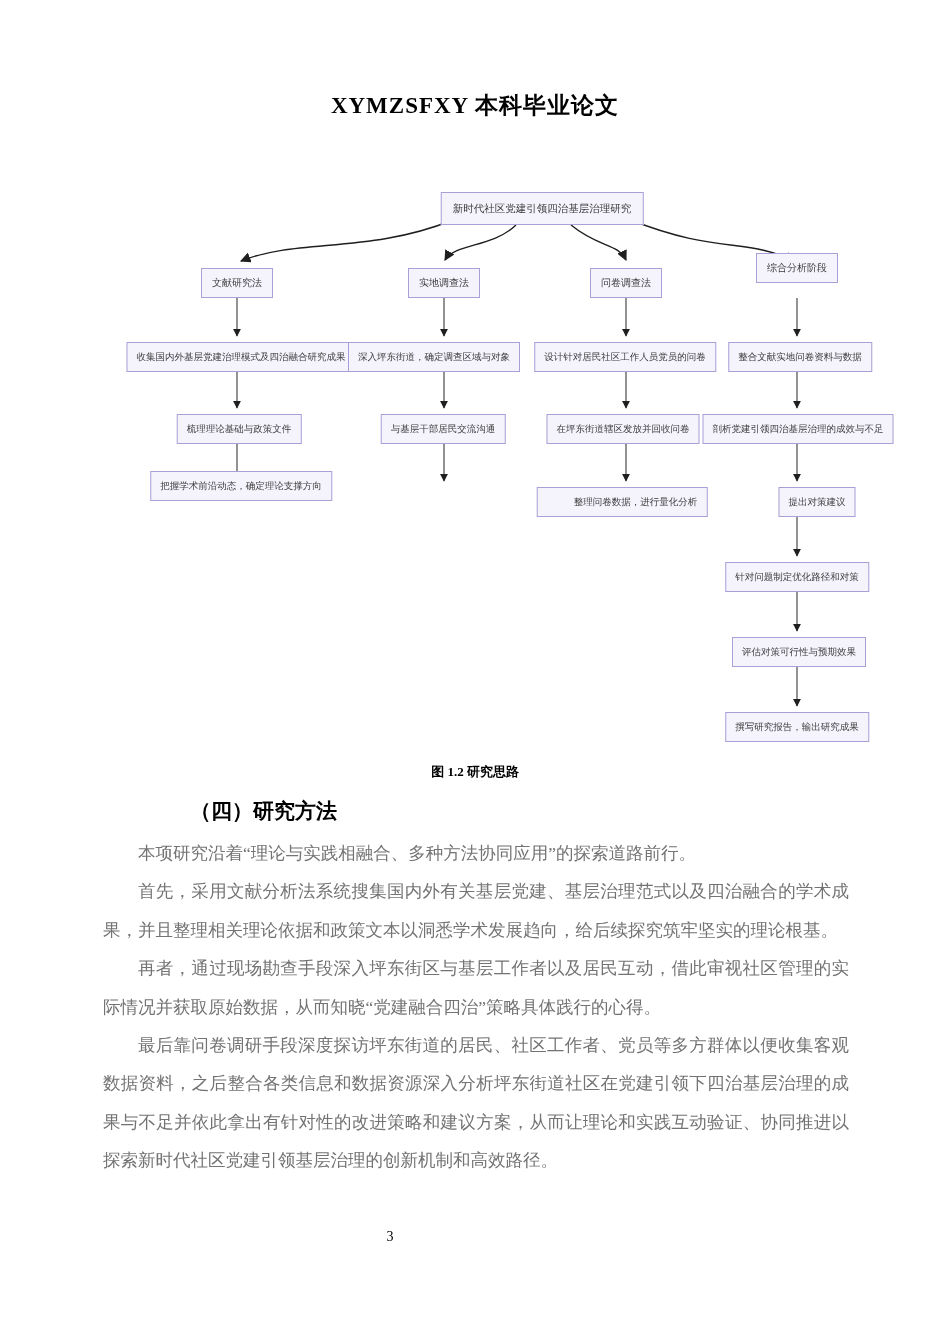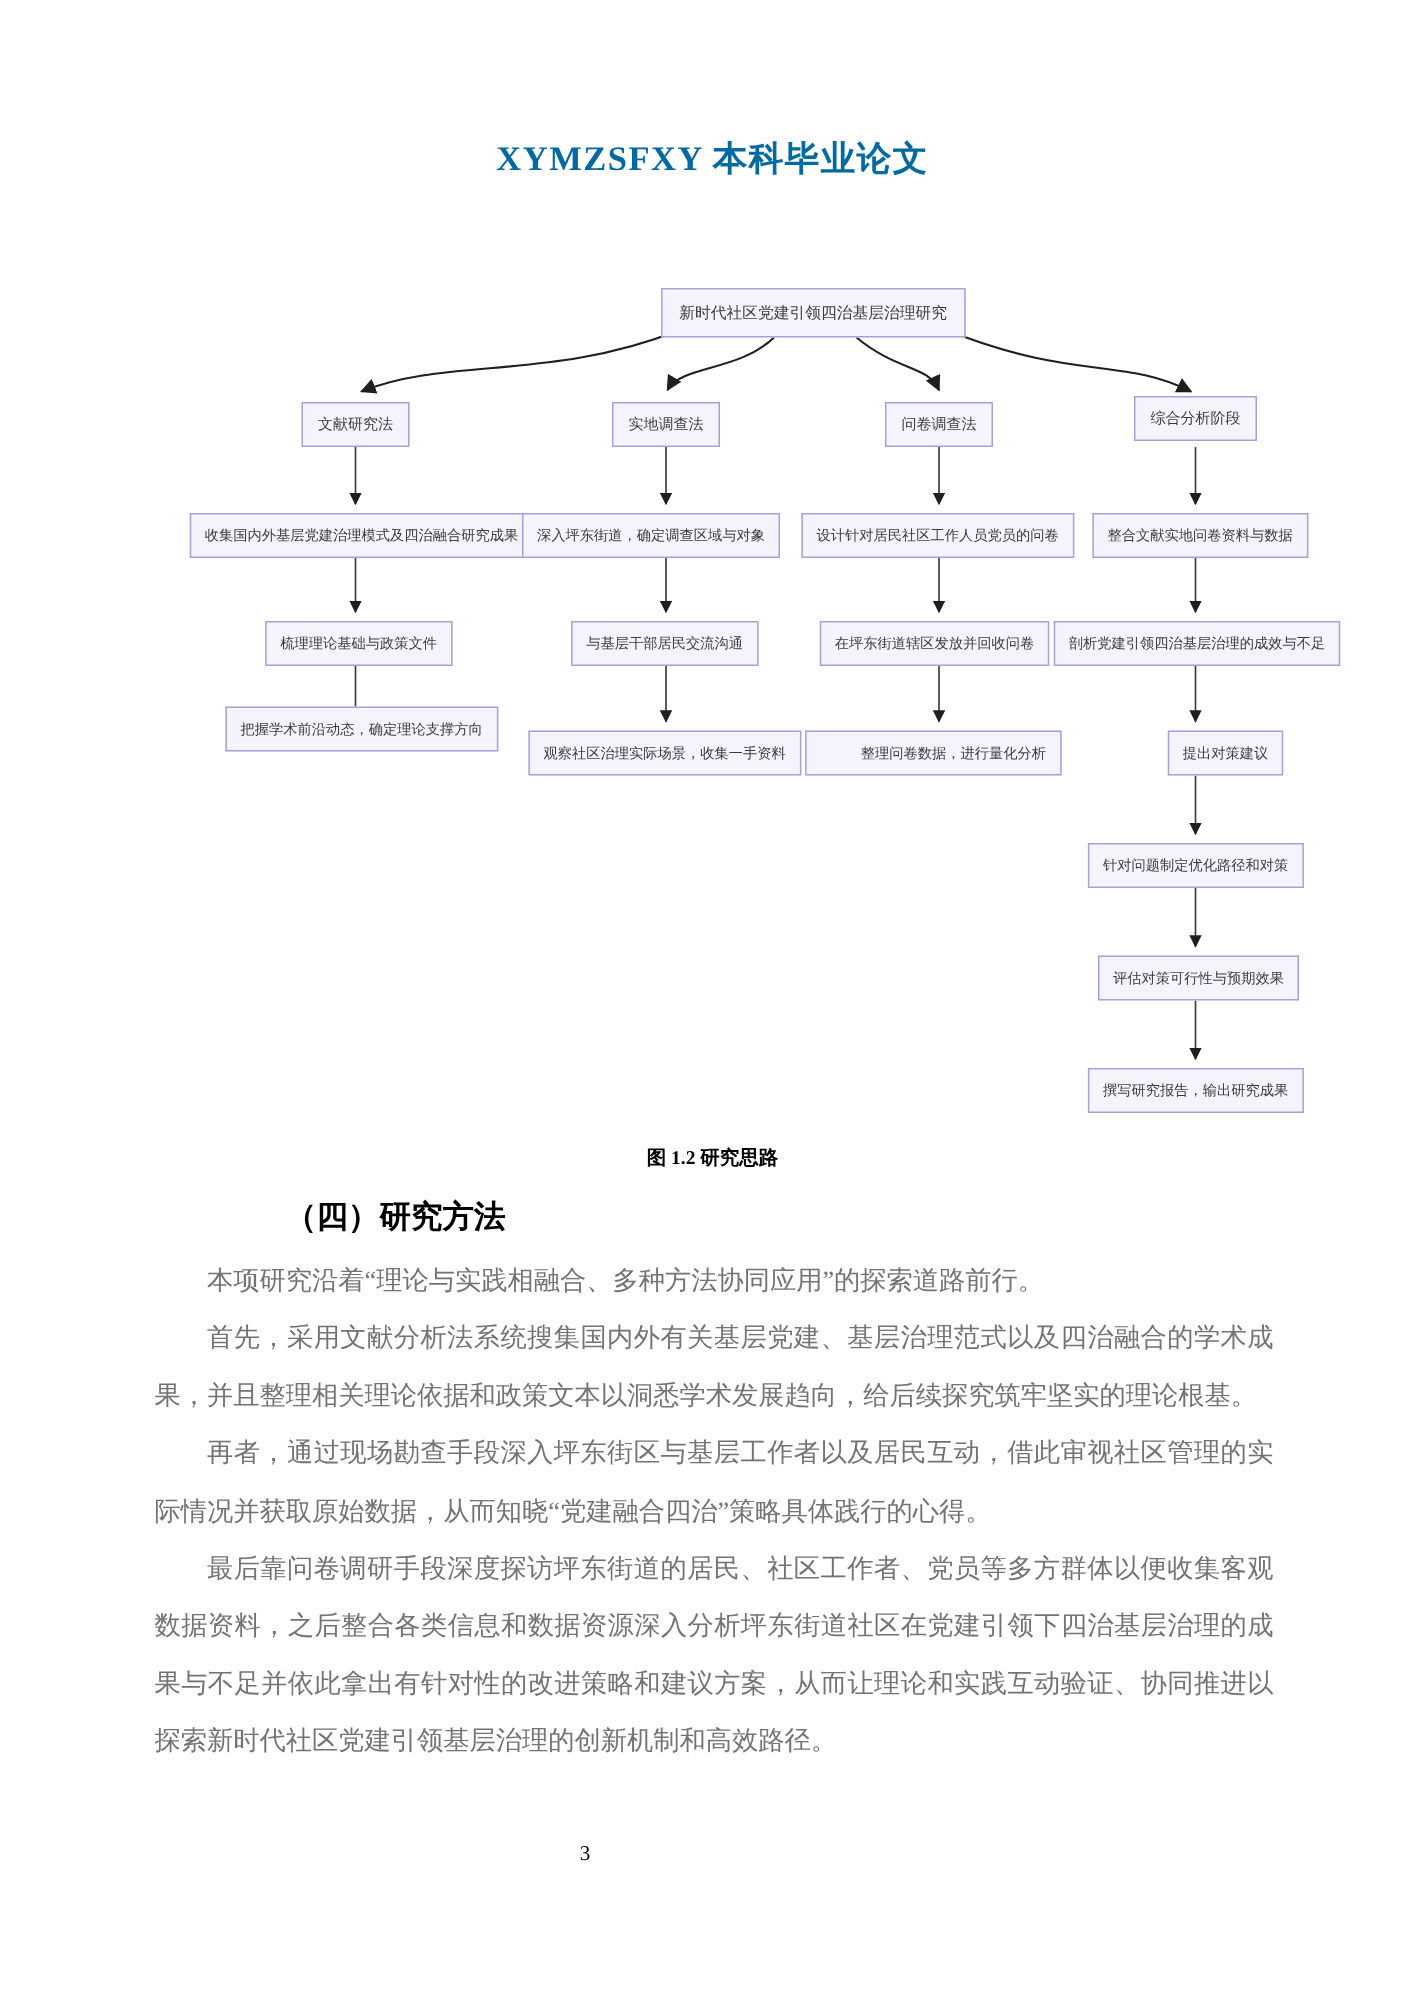--- a/index.html
+++ b/index.html
@@ -15,21 +15,21 @@
   .header-title {
     position: absolute;
     top: 90px;
     left: 0;
     width: 950px;
     text-align: center;
     font-family: "Liberation Serif", serif;
     font-weight: bold;
     font-size: 23px;
     letter-spacing: 1px;
-    color: #0369a1;
+    color: #000000;
   }
   
   .flowchart {
     position: absolute;
     top: 180px;
     left: 0;
     width: 950px;
     height: 580px;
   }
   .connectors {
@@ -153,34 +153,33 @@
       <line class="vline" x1="797" y1="337" x2="797" y2="376" marker-end="url(#arrow)"></line>
       <line class="vline" x1="797" y1="412" x2="797" y2="451" marker-end="url(#arrow)"></line>
       <line class="vline" x1="797" y1="487" x2="797" y2="526" marker-end="url(#arrow)"></line>
     </svg>
 
     <div class="node root" style="left:542px; top:12px;">新时代社区党建引领四治基层治理研究</div>
 
     <div class="node method" style="left:237px; top:88px;">文献研究法</div>
     <div class="node method" style="left:444px; top:88px;">实地调查法</div>
     <div class="node method" style="left:626px; top:88px;">问卷调查法</div>
-    <div class="node method" style="left:797px; top:84px;">综合分析阶段</div>
+    <div class="node method" style="left:797px; top:73px;">综合分析阶段</div>
 
     <div class="node" style="left:241px; top:162px;">收集国内外基层党建治理模式及四治融合研究成果</div>
     <div class="node" style="left:434px; top:162px;">深入坪东街道，确定调查区域与对象</div>
     <div class="node" style="left:625px; top:162px;">设计针对居民社区工作人员党员的问卷</div>
     <div class="node" style="left:800px; top:162px;">整合文献实地问卷资料与数据</div>
 
     <div class="node" style="left:239px; top:234px;">梳理理论基础与政策文件</div>
     <div class="node" style="left:443px; top:234px;">与基层干部居民交流沟通</div>
     <div class="node" style="left:623px; top:234px;text-align:right;">在坪东街道辖区发放并回收问卷</div>
     <div class="node" style="left:798px; top:234px;">剖析党建引领四治基层治理的成效与不足</div>
 
     <div class="node" style="left:241px; top:291px;">把握学术前沿动态，确定理论支撑方向</div>
-    <div class="node" style="left:443px; top:307px;">观察社区治理实际场景，收集一手资料</div>
     <div class="node" style="left:622px; top:307px;padding-left:36px;">整理问卷数据，进行量化分析</div>
     <div class="node" style="left:797px; top:307px;margin-left:20px;">提出对策建议</div>
 
     <div class="node" style="left:797px; top:382px;">针对问题制定优化路径和对策</div>
     <div class="node" style="left:799px; top:457px;">评估对策可行性与预期效果</div>
     <div class="node" style="left:797px; top:532px;">撰写研究报告，输出研究成果</div>
   </div>
 
   <div class="figure-caption">图 1.2  研究思路</div>
 

